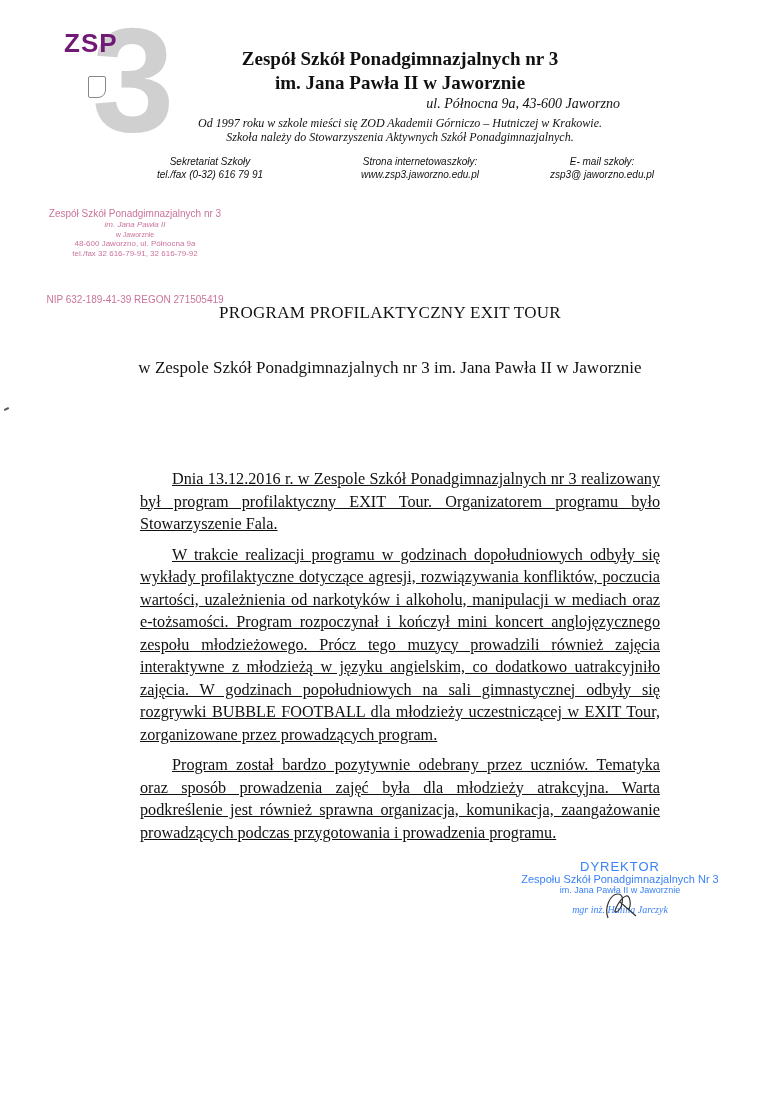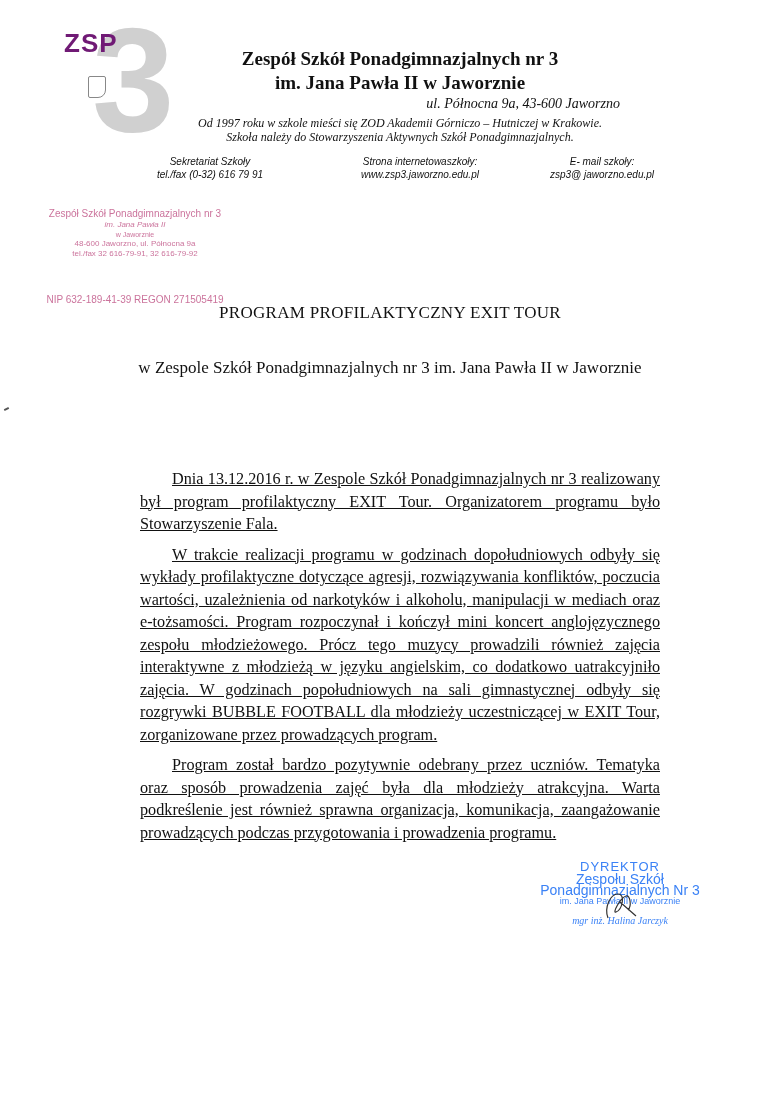--- a/index.html
+++ b/index.html
@@ -46,21 +46,21 @@
 
   .scan-mark { left: 4px; top: 408px; width: 5px; height: 2px; background: #555; transform: rotate(-25deg); }
 
   
   .body { left: 132px; width: 536px; top: 460px; font-size: 16.2px; line-height: 22.5px; text-align: justify; }
   .body p { margin: 8px; text-indent: 32px; text-decoration: underline; }
 
   
   .sig { left: 520px; top: 860px; width: 200px; text-align: center; color: #3b82f6; font-family: "Liberation Sans", sans-serif; }
   .sig .title { font-size: 13px; letter-spacing: 1px; line-height: 14px; }
-  .sig .l1 { font-size: 14px; line-height: 11px; }
+  .sig .l1 { font-size: 11px; line-height: 11px; }
   .sig .l2 { font-size: 9px; line-height: 11px; }
   .sig .name { font-family: "Liberation Serif", serif; font-style: italic; font-size: 10px; margin-top: 8px; }
   .sig-scribble { left: 600px; top: 888px; }
 </style>
 </head>
 <body>
 
 <div class="abs logo">
   <div class="abs logo-three">3</div>
   <div class="abs logo-zsp">ZSP</div>

